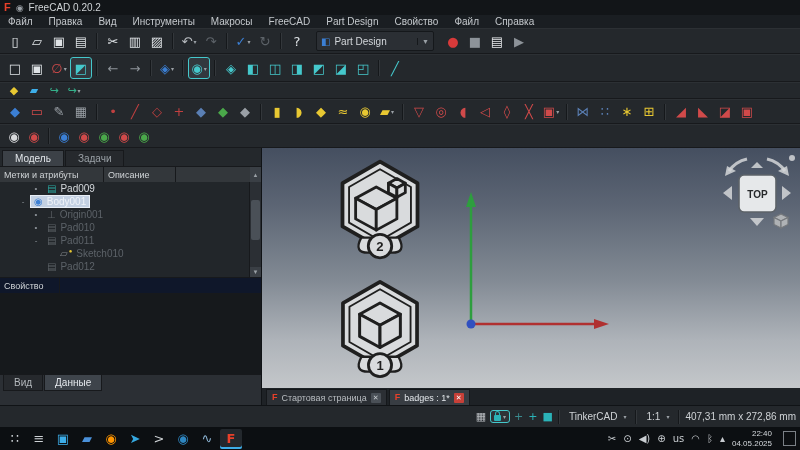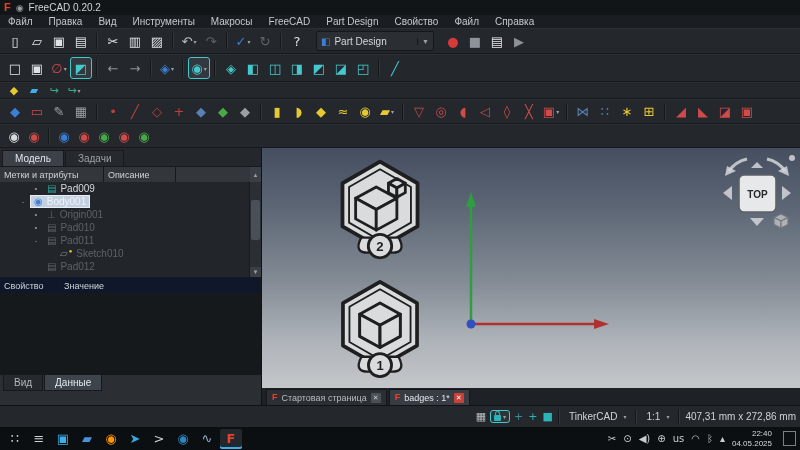--- a/index.html
+++ b/index.html
@@ -444,21 +444,20 @@
             <span class="tlbl">Pad012</span>
           </span>
         </div>
         <div class="tree-scroll">
         <div class="tree-thumb"></div>
         <div class="tree-dn">▼</div>
       </div>
     </div>
     <div class="prophead">
       <span class="gh" style="width:60px;">Свойство</span>
-      <span class="gh" style="flex:1;">Значение</span>
     </div>
     <div class="propbody"></div>
     <div class="btabs">
       <span class="btab">Вид</span>
       <span class="btab on">Данные</span>
     </div>
   </div>
 
   <div class="viewport">
     <div class="vp3d">

